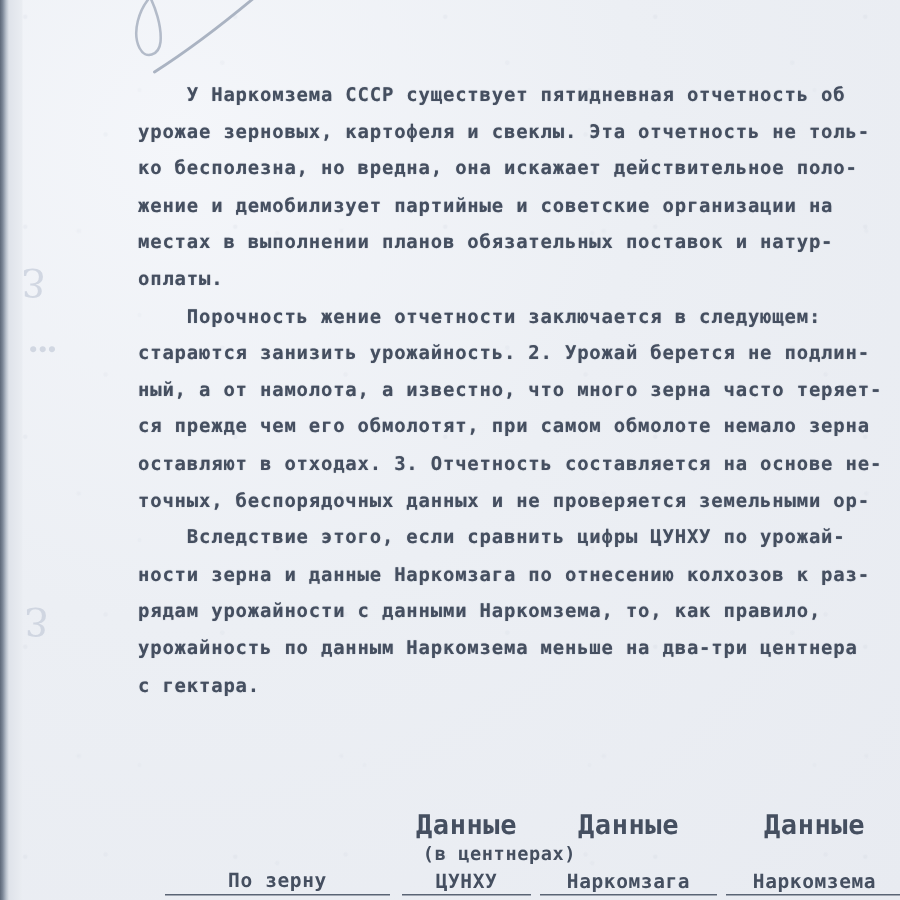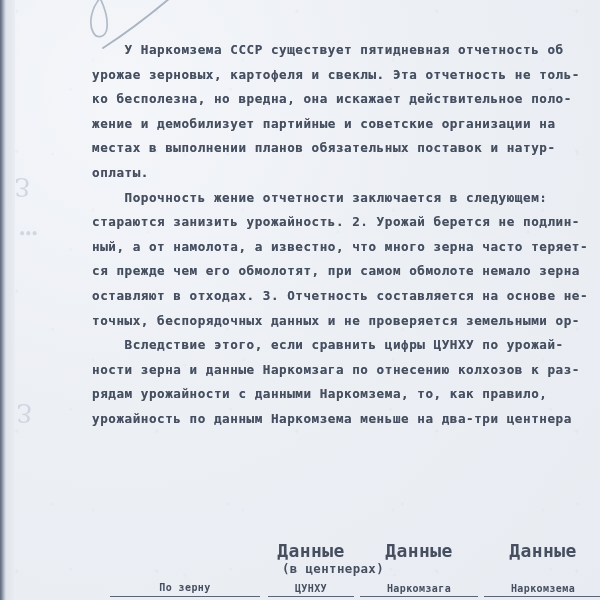--- a/index.html
+++ b/index.html
@@ -70,21 +70,21 @@
     user-select: none;
   }
   #ghost-a { left: 14px; top: 172px; transform: rotate(180deg) scaleX(-1); }
   #ghost-b { left: 16px; top: 398px; transform: rotate(180deg) scaleX(-1); }
   #ghost-c { left: 18px; top: 226px; font-size: 14px; letter-spacing: -2px; }
 
   
   #body-text {
     position: absolute;
     left: 92px;
-    top: 38px;
+    top: 51px;
     width: 500px;
   }
   .para { margin: 0 0 0 0; }
   .para + .para { margin-top: 0; }
   .line {
     height: 24.6px;
     line-height: 24.6px;
     white-space: pre;
     font-size: 12.6px;
     letter-spacing: .55px;
@@ -110,21 +110,21 @@
   }
   .hcell {
     position: absolute;
     text-align: center;
     line-height: 12.5px;
     white-space: pre;
   }
   .hcell .h-top { display: block; font-size: 18px; }
   .hcell .h-bot {
     display: block;
-    font-size: 10px;
+    font-size: 13px;
     border-bottom: 1.6px solid #5a6474;
     padding-bottom: 1px;
   }
   .hcell.single .h-bot {
     border-bottom: 1.6px solid #5a6474;
   }
   #h-col0 { left: 18px; top: 12px; width: 150px; }
   #h-col1 { left: 176px; top: 0px; width: 86px; }
   #h-col2 { left: 268px; top: 0px; width: 118px; }
   #h-col3 { left: 392px; top: 0px; width: 118px; }
@@ -182,20 +182,21 @@
       <div class="line">ся прежде чем его обмолотят, при самом обмолоте немало зерна</div>
       <div class="line">оставляют в отходах. 3. Отчетность составляется на основе не-</div>
       <div class="line">точных, беспорядочных данных и не проверяется земельными ор-</div>
     </div>
 
     <div class="para">
       <div class="line">    Вследствие этого, если сравнить цифры ЦУНХУ по урожай-</div>
       <div class="line">ности зерна и данные Наркомзага по отнесению колхозов к раз-</div>
       <div class="line">рядам урожайности с данными Наркомзема, то, как правило,</div>
       <div class="line">урожайность по данным Наркомзема меньше на два-три центнера</div>
+      <div class="line">с гектара.</div>
     </div>
 
   </div>
 
   <div id="yield-table">
 
     <div id="thead">
       <div class="hcell single" id="h-col0">
         <span class="h-top"></span>
         <span class="h-bot">По зерну</span>

